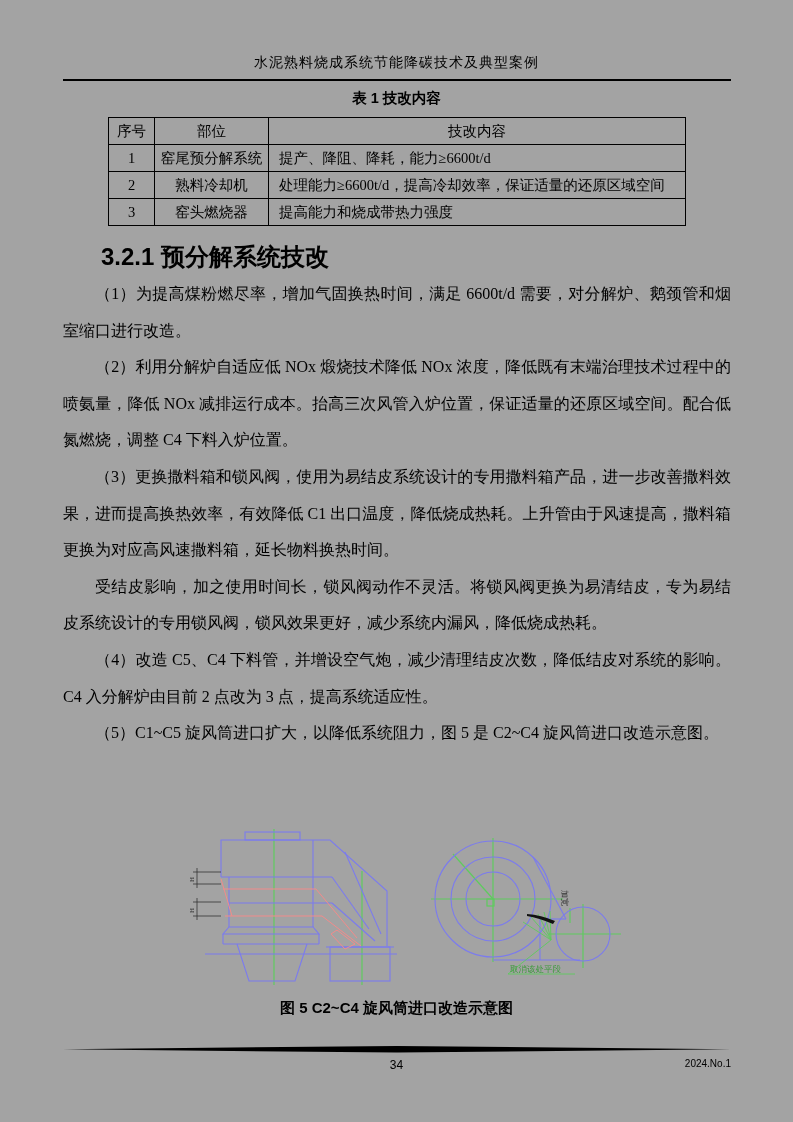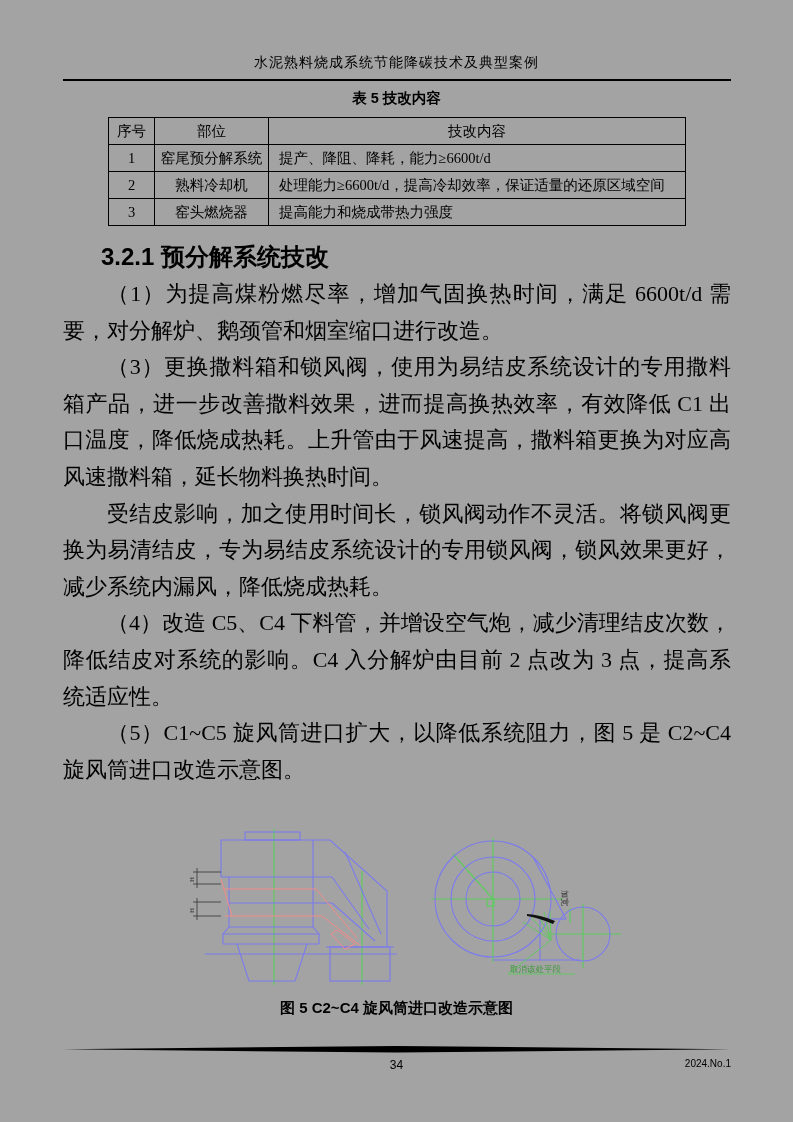--- a/index.html
+++ b/index.html
@@ -33,21 +33,21 @@
   .col-no { width:45px;margin-left:28px; } .col-part { width:113px; }
   
   .section-heading {
     position:absolute; top:241px; left:63px; width:668px; padding-left:38px;
     font-family:"Liberation Sans", sans-serif; font-weight:bold; font-size:24px;
     box-sizing:border-box;
   }
   
   .body-text {
     position:absolute; top:276px; left:63px; width:668px;
-    font-size:22px; line-height:36.6px; text-align:justify;
+    font-size:16px; line-height:36.6px; text-align:justify;
   }
   .body-text p { margin:0; text-indent:2em; }
   
   .figure { position:absolute; top:822px; left:185px; width:445px; height:172px; }
   .figure svg { position:absolute; top:0; }
   .drawing-left  { left:0; }
   .drawing-right { left:238px; }
   .figure-caption {
     position:absolute; top:999px; left:0; width:100%; text-align:center;
     font-family:"Liberation Sans", sans-serif; font-weight:bold; font-size:15px;
@@ -64,21 +64,21 @@
   }
 </style>
 </head>
 <body>
 
 <div class="page">
 
   <div class="header-title">水泥熟料烧成系统节能降碳技术及典型案例</div>
   <div class="header-rule"></div>
 
-  <div class="table-caption">表 5 技改内容</div>
+  <div class="table-caption">表 1 技改内容</div>
 
   <table class="tech-table">
     <thead>
       <tr>
         <th class="col-no">序号</th>
         <th class="col-part">部位</th>
         <th>技改内容</th>
       </tr>
     </thead>
     <tbody>
@@ -97,20 +97,21 @@
         <td>窑头燃烧器</td>
         <td class="detail">提高能力和烧成带热力强度</td>
       </tr>
     </tbody>
   </table>
 
   <div class="section-heading">3.2.1 预分解系统技改</div>
 
   <div class="body-text">
     <p>（1）为提高煤粉燃尽率，增加气固换热时间，满足 6600t/d 需要，对分解炉、鹅颈管和烟室缩口进行改造。</p>
+    <p>（2）利用分解炉自适应低 NOx 煅烧技术降低 NOx 浓度，降低既有末端治理技术过程中的喷氨量，降低 NOx 减排运行成本。抬高三次风管入炉位置，保证适量的还原区域空间。配合低氮燃烧，调整 C4 下料入炉位置。</p>
     <p>（3）更换撒料箱和锁风阀，使用为易结皮系统设计的专用撒料箱产品，进一步改善撒料效果，进而提高换热效率，有效降低 C1 出口温度，降低烧成热耗。上升管由于风速提高，撒料箱更换为对应高风速撒料箱，延长物料换热时间。</p>
     <p>受结皮影响，加之使用时间长，锁风阀动作不灵活。将锁风阀更换为易清结皮，专为易结皮系统设计的专用锁风阀，锁风效果更好，减少系统内漏风，降低烧成热耗。</p>
     <p>（4）改造 C5、C4 下料管，并增设空气炮，减少清理结皮次数，降低结皮对系统的影响。C4 入分解炉由目前 2 点改为 3 点，提高系统适应性。</p>
     <p>（5）C1~C5 旋风筒进口扩大，以降低系统阻力，图 5 是 C2~C4 旋风筒进口改造示意图。</p>
   </div>
 
   <div class="figure">
 
     <svg class="drawing-left" width="220" height="172" viewBox="0 0 220 172" fill="none">
 

